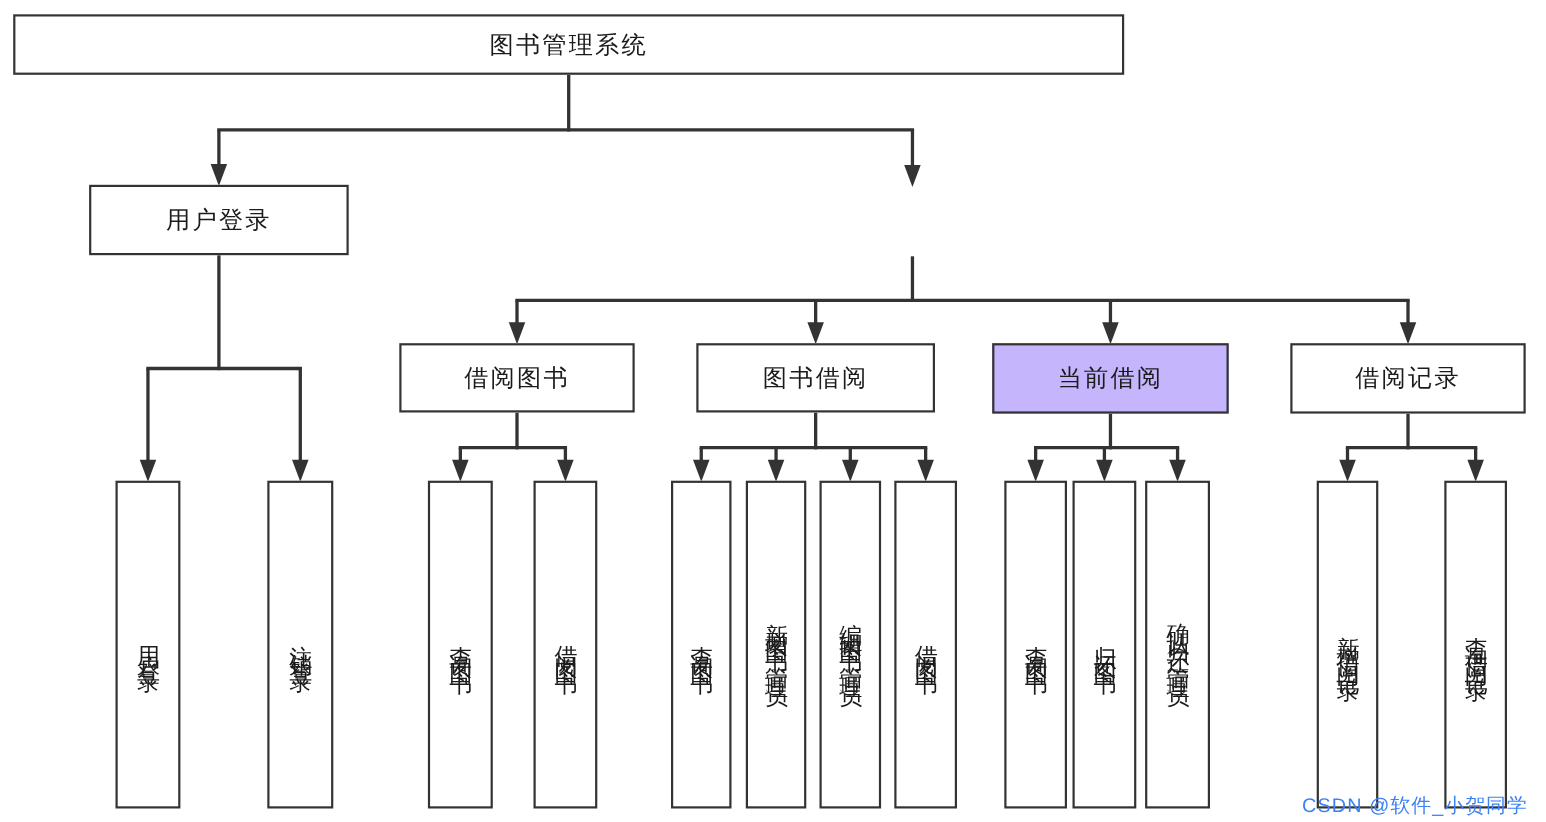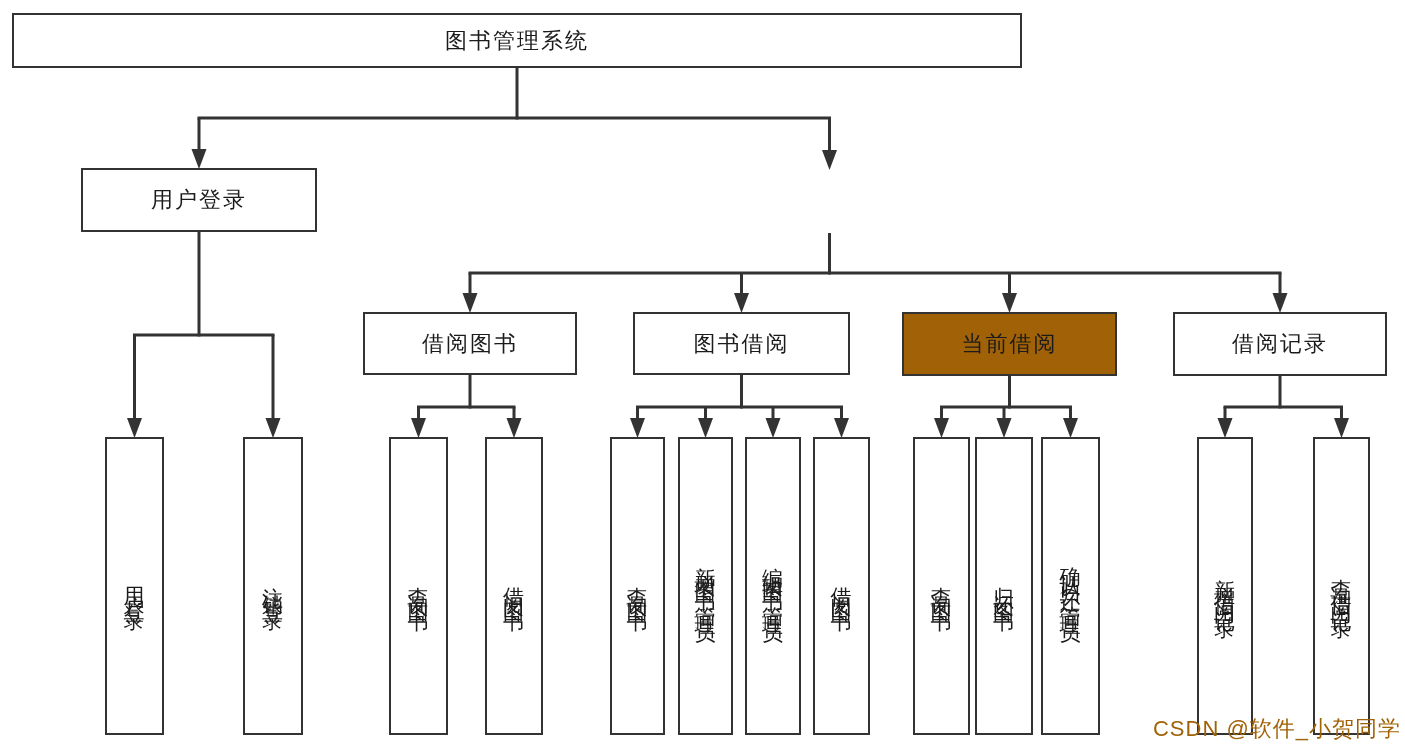--- a/index.html
+++ b/index.html
@@ -51,25 +51,25 @@
   .node.v .lbl {
     writing-mode: vertical-rl;
     text-orientation: mixed;
     font-size: 21px;
     letter-spacing: 8px;
     line-height: 1;
     white-space: nowrap;
   }
   .watermark {
     position: absolute;
-    right: 4px;
+    right: 16px;
     bottom: 3px;
     z-index: 5;
-    font-size: 22px;
-    color: #a16207;
+    font-size: 18px;
+    color: #3b82f6;
     letter-spacing: 1px;
     white-space: nowrap;
   }
 </style>
 </head>
 <body>
 
 <div class="stage">
   <svg id="edge-layer" viewBox="0 0 1405 747" xmlns="http://www.w3.org/2000/svg">
       <line x1="517" y1="68" x2="517" y2="119.5" stroke="#333333" stroke-width="3"></line>
@@ -131,21 +131,21 @@
       </div>
       <div class="node h" style="left: 81px; top: 168px; width: 236px; height: 64px; border-color: rgb(51, 51, 51); background: rgb(255, 255, 255);">
         <span class="lbl" style="color: rgb(27, 27, 27);">用户登录</span>
       </div>
       <div class="node h" style="left: 363px; top: 312px; width: 214px; height: 63px; border-color: rgb(51, 51, 51); background: rgb(255, 255, 255);">
         <span class="lbl" style="color: rgb(27, 27, 27);">借阅图书</span>
       </div>
       <div class="node h" style="left: 633px; top: 312px; width: 217px; height: 63px; border-color: rgb(51, 51, 51); background: rgb(255, 255, 255); text-align: center;">
         <span class="lbl" style="color: rgb(27, 27, 27);">图书借阅</span>
       </div>
-      <div class="node h" style="left: 902px; top: 312px; width: 215px; height: 64px; border-color: rgb(51, 51, 51); background: #a16207;">
+      <div class="node h" style="left: 902px; top: 312px; width: 215px; height: 64px; border-color: rgb(51, 51, 51); background: #c4b5fd;">
         <span class="lbl" style="color: rgb(27, 27, 27);">当前借阅</span>
       </div>
       <div class="node h" style="left: 1173px; top: 312px; width: 214px; height: 64px; border-color: rgb(51, 51, 51); background: rgb(255, 255, 255);">
         <span class="lbl" style="color: rgb(27, 27, 27);">借阅记录</span>
       </div>
       <div class="node v" style="left: 105px; top: 437px; width: 59px; height: 298px; border-color: rgb(51, 51, 51); background: rgb(255, 255, 255);">
         <span class="lbl" style="color: rgb(27, 27, 27);">用户登录</span>
       </div>
       <div class="node v" style="left: 243px; top: 437px; width: 60px; height: 298px; border-color: rgb(51, 51, 51); background: rgb(255, 255, 255);">
         <span class="lbl" style="color: rgb(27, 27, 27);">注销登录</span>

